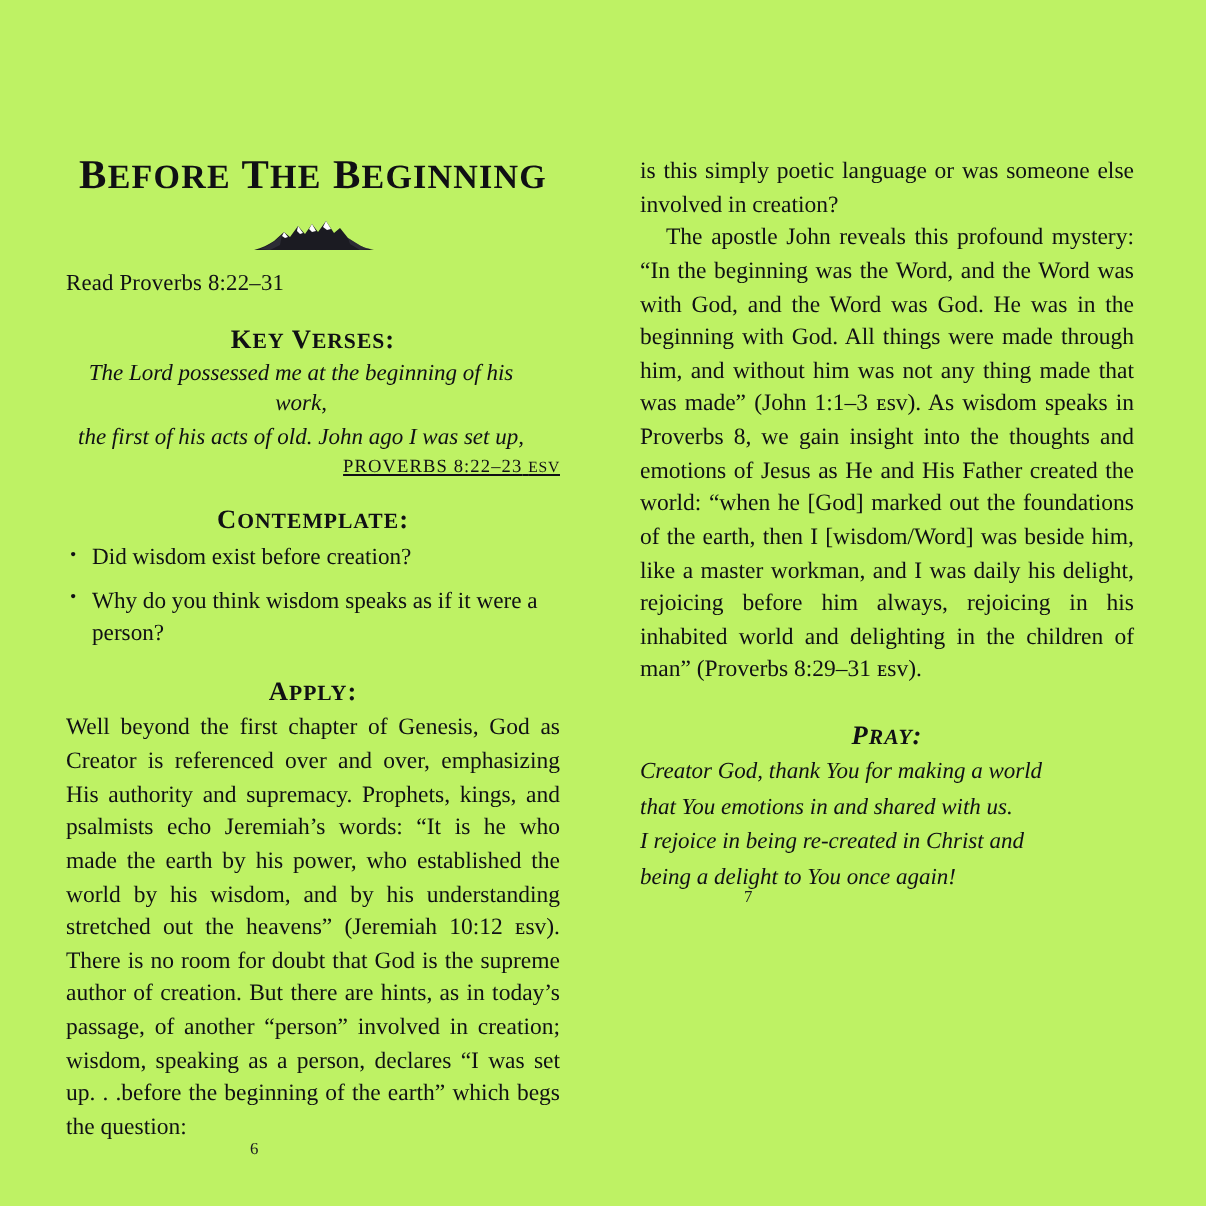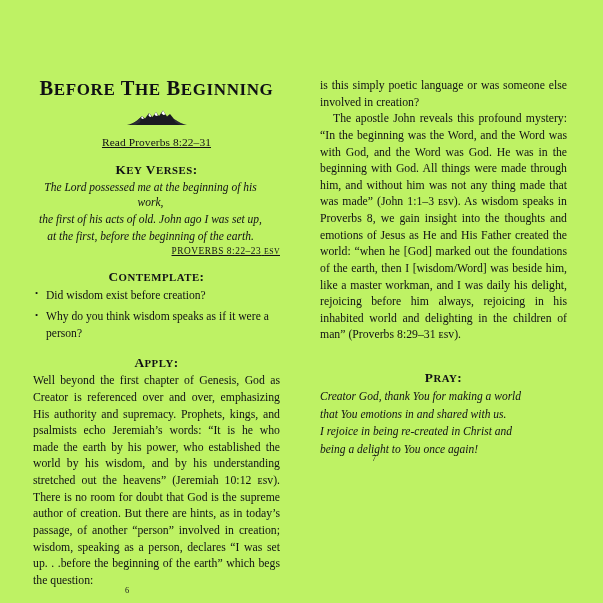--- a/index.html
+++ b/index.html
@@ -52,25 +52,24 @@
   }
 
   .ornament {
     display: block;
     margin: 4px auto 9px auto;
     width: 62px;
     height: 21px;
   }
 
   .read-line {
-    text-align: center;
+    text-align: left;
     font-size: 11.4px;
     margin: 0 0 14px 0;
     letter-spacing: 0.1px;
-    text-decoration: underline;
   }
 
   .section-head {
     text-align: center;
     font-size: 13.3px;
     letter-spacing: 0.5px;
     margin: 0 0 2px 0;
     text-transform: uppercase;
   }
   .section-head .sc { font-size: 10.8px; }
@@ -136,21 +135,21 @@
 
   .folio {
     position: absolute;
     bottom: -6px;
     font-size: 8.4px;
     color: #1a1a20;
   }
   .folio-left  { left: 92px; }
   .folio-right { left: 52px; }
 
-  .pray-head { margin-top: 26px; }
+  .pray-head { margin-top: 16px; font-style: italic; }
   .apply-head { margin-top: 10px; }
 </style>
 </head>
 <body>
 
 <div class="spread">
 
   <div class="page page-left">
     <div class="col-body">
 
@@ -169,21 +168,20 @@
       </svg>
 
       <p class="read-line">Read Proverbs 8:22–31</p>
 
       <h2 class="section-head">
         <span>K<span class="sc">EY</span> V<span class="sc">ERSES</span>:</span>
       </h2>
 
       <p class="verse">The Lord possessed me at the beginning of his work,</p>
       <p class="verse">the first of his acts of old. John ago I was set up,</p>
-      <p class="verse">at the first, before the beginning of the earth.</p>
 
       <p class="verse-ref"><span>Proverbs 8:22–23</span> <span class="tiny">esv</span></p>
 
       <h2 class="section-head">
         <span>C<span class="sc">ONTEMPLATE</span>:</span>
       </h2>
 
       <ul class="bullets">
         <li>Did wisdom exist before creation?</li>
         <li>Why do you think wisdom speaks as if it were a person?</li>

